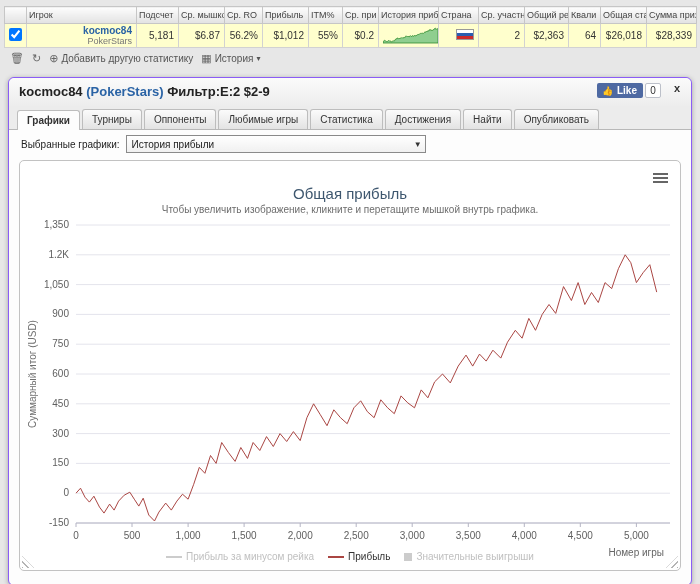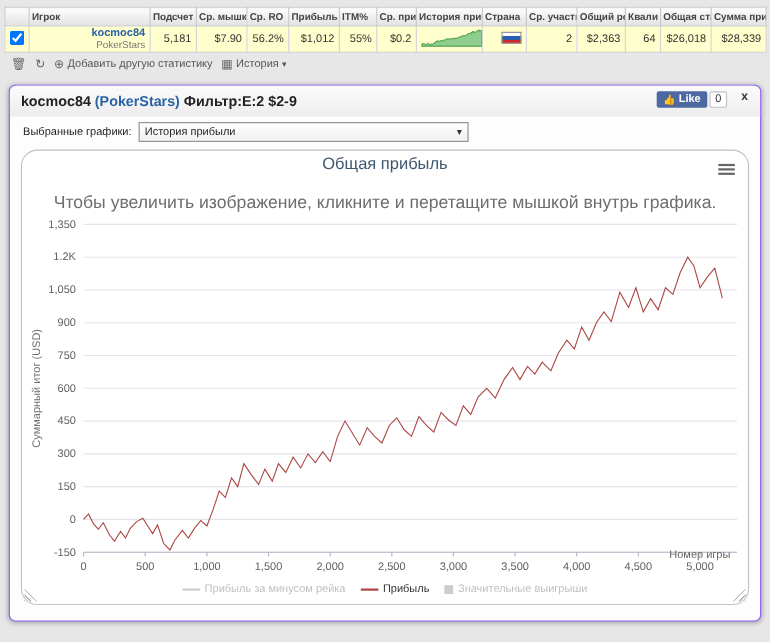--- a/index.html
+++ b/index.html
@@ -2,21 +2,21 @@
 <html><head>
 <meta charset="utf-8">
 <style>
   *{box-sizing:border-box;margin:0;padding:0}
   html,body{width:700px;height:584px}
   body{background:#e7e7e7;font-family:"Liberation Sans",sans-serif;font-size:11px;color:#333;overflow:hidden}
 
   
   .top-area{padding:6px 4px 0}
   table.stats{width:692px;border-collapse:collapse;table-layout:fixed;background:#fff}
-  table.stats th{background:linear-gradient(#fdfdfd,#e2e2e2);border:1px solid #c6c6c6;font-size:9px;font-weight:bold;color:#444;padding:3px 2px;white-space:nowrap;overflow:hidden;text-align:left;cursor:pointer}
+  table.stats th{background:linear-gradient(#fdfdfd,#e2e2e2);border:1px solid #c6c6c6;font-size:9px;font-weight:normal;color:#444;padding:3px 2px;white-space:nowrap;overflow:hidden;text-align:left;cursor:pointer}
   table.stats td{border:1px solid #d2d2d2;padding:1px 4px;font-size:10px;text-align:right;white-space:nowrap;overflow:hidden;background:#fff}
   tr.row-selected td{background:#ffffcd}
   td.c-check,th.c-check{text-align:center;padding:1px}
   td.c-player{text-align:left}
   .player-name{color:#2a63a5;font-weight:bold;font-size:10px;cursor:pointer}
   .player-site{color:#777;font-size:9px}
   td.c-spark,td.c-flag{text-align:center;padding:1px}
   .flag{display:inline-block;width:18px;height:11px;border:1px solid #999;background:linear-gradient(#fff 0 33%,#2a5db0 33% 66%,#cc2a2a 66% 100%)}
 
   .mini-toolbar{display:flex;align-items:center;gap:8px;padding:4px 6px;color:#555;font-size:10px}
@@ -37,34 +37,34 @@
 
   .tabs{display:flex;gap:2px;padding:3px 8px 0;background:#ececec;border-bottom:1px solid #b8b8b8}
   .tab{padding:4px 9px 3px;border:1px solid #bdbdbd;border-bottom:none;border-radius:3px 3px 0 0;background:linear-gradient(#fbfbfb,#e3e3e3);font-size:10px;color:#333;cursor:pointer;white-space:nowrap}
   .tab.active{background:#fdfdfd;position:relative;top:1px;padding-bottom:4px;font-weight:bold}
 
   .select-row{display:flex;align-items:center;gap:6px;padding:5px 12px;font-size:10px;color:#222}
   .fake-select{display:inline-flex;align-items:center;justify-content:space-between;width:300px;height:18px;border:1px solid #8a8a8a;background:linear-gradient(#fff,#f0f0f0);padding:0 3px 0 5px;font-size:10px;cursor:pointer}
   .fake-select .caret{font-size:8px;color:#333;padding-left:5px}
 
   
-  .chart-box{position:relative;margin:2px 10px 14px;border:1px solid #c2c2c2;border-radius:15px;background:#fff;padding:4px 4px 4px}
+  .chart-box{position:relative;margin:2px 10px 14px;border:1px solid #c2c2c2;border-radius:5px;background:#fff;padding:24px 4px 4px}
   .chart-title{text-align:center;color:#3e576f;font-size:15px}
-  .chart-subtitle{text-align:center;color:#6d6d6d;font-size:16px;margin-top:18px}
+  .chart-subtitle{text-align:center;color:#6d6d6d;font-size:10px;margin-top:2px}
   .hamburger{position:absolute;top:10px;right:12px;width:15px;cursor:pointer}
   .hamburger span{display:block;height:2px;background:#666;margin:2px 0}
   #chart-svg{display:block;margin-top:2px}
   #chart-svg text{font-family:"Liberation Sans",sans-serif}
   .legend{display:flex;justify-content:center;gap:14px;font-size:10px;margin:0 0 4px}
   .legend-item{display:flex;align-items:center;gap:4px;cursor:pointer}
   .legend-item.muted{color:#c0c0c0}
   .legend-item.normal{color:#333}
   .legend-line{display:inline-block;width:16px;height:2px}
   .legend-square{display:inline-block;width:8px;height:8px}
-  .x-axis-title{position:absolute;right:16px;bottom:39px;color:#666;font-size:10px}
+  .x-axis-title{position:absolute;right:16px;bottom:12px;color:#666;font-size:10px}
   .grip{position:absolute;width:12px;height:12px;bottom:2px;opacity:.55;background:repeating-linear-gradient(135deg,#777 0 1px,transparent 1px 4px)}
   .grip-r{right:2px;clip-path:polygon(100% 0,100% 100%,0 100%)}
   .grip-l{left:2px;clip-path:polygon(0 0,100% 100%,0 100%);background:repeating-linear-gradient(45deg,#777 0 1px,transparent 1px 4px)}
 </style>
 </head>
 <body>
 
 <div class="top-area">
   <table class="stats">
     <colgroup>
@@ -102,21 +102,21 @@
       <th>Общая став</th>
       <th>Сумма призо</th>
     </tr>
     <tr class="row-selected">
       <td class="c-check"><input type="checkbox" checked="" style=""></td>
       <td class="c-player">
         <div class="player-name">kocmoc84</div>
         <div class="player-site">PokerStars</div>
       </td>
       <td>5,181</td>
-      <td>$7.90</td>
+      <td>$6.87</td>
       <td>56.2%</td>
       <td>$1,012</td>
       <td>55%</td>
       <td>$0.2</td>
       <td class="c-spark"><svg id="sparkline" width="56" height="18">
               <path d="M0 17 L1.0 14.5 L1.4 14.3 L1.8 14.7 L2.3 15.0 L2.7 14.7 L3.2 15.3 L3.6 15.6 L4.1 15.1 L4.5 15.4 L5.0 15.0 L5.5 14.6 L6.0 14.5 L6.4 14.9 L6.8 15.2 L7.3 14.8 L7.8 15.7 L8.3 16.0 L8.7 15.5 L9.3 15.1 L9.9 15.4 L10.4 15.0 L10.9 14.6 L11.4 14.9 L11.9 14.1 L12.5 13.2 L13.0 13.5 L13.5 12.6 L14.0 13.0 L14.5 11.9 L15.2 12.4 L15.8 12.9 L16.3 12.1 L16.9 12.7 L17.5 11.9 L18.1 12.3 L18.7 11.6 L19.3 12.1 L20.0 11.4 L20.6 11.8 L21.2 11.3 L21.8 11.8 L22.5 10.6 L23.1 9.8 L23.7 10.4 L24.3 11.0 L25.0 10.1 L25.6 10.6 L26.2 10.9 L26.8 10.0 L27.5 9.7 L28.1 10.3 L28.7 10.6 L29.3 9.6 L30.0 10.0 L30.6 10.4 L31.2 9.4 L31.9 9.8 L32.5 10.0 L33.1 9.1 L33.7 9.5 L34.4 8.7 L35.1 8.3 L35.8 8.7 L36.5 7.9 L37.3 7.3 L37.9 7.9 L38.5 7.2 L39.1 7.6 L39.8 7.0 L40.5 7.4 L41.1 6.6 L41.9 6.0 L42.5 6.4 L43.1 5.3 L43.7 6.0 L44.4 5.1 L45.0 4.6 L45.6 5.1 L46.3 3.7 L47.1 4.4 L47.7 3.5 L48.3 4.6 L48.9 4.0 L49.6 4.5 L50.2 3.5 L50.8 3.8 L51.4 2.7 L52.1 2.0 L52.6 2.4 L53.1 3.5 L53.7 2.9 L54.4 2.5 L55.0 4.0 L55 17 Z" fill="#8fce8f" stroke="#2e8b2e" stroke-width="0.8"></path>
             </svg></td>
       <td class="c-flag"><span class="flag"></span></td>
       <td>2</td>
       <td>$2,363</td>
@@ -152,20 +152,30 @@
     <span class="fb-widget">
       <span class="fb-like">
         <span class="fb-flag">👍</span>
         <span>Like</span>
       </span>
       <span class="fb-count">0</span>
     </span>
     <span class="panel-close">x</span>
   </div>
 
+  <div class="tabs">
+    <span class="tab active">Графики</span>
+    <span class="tab">Турниры</span>
+    <span class="tab">Оппоненты</span>
+    <span class="tab">Любимые игры</span>
+    <span class="tab">Статистика</span>
+    <span class="tab">Достижения</span>
+    <span class="tab">Найти</span>
+    <span class="tab">Опубликовать</span>
+  </div>
 
   <div class="select-row">
     <span>Выбранные графики:</span>
     <span class="fake-select">
       <span>История прибыли</span>
       <span class="caret">▼</span>
     </span>
   </div>
 
   <div class="chart-box">

